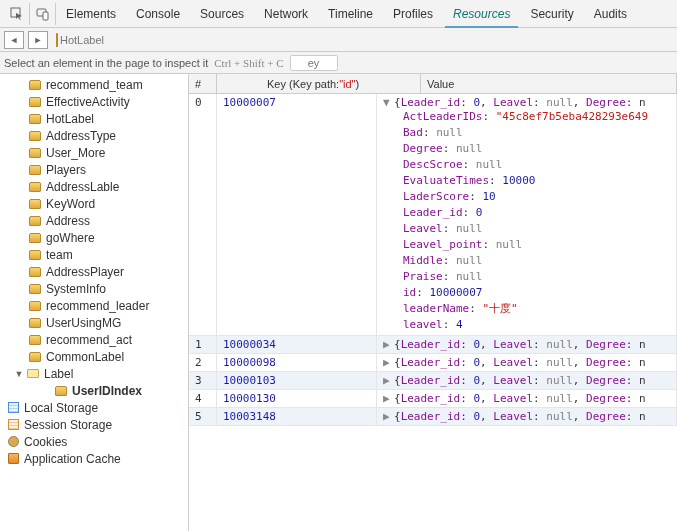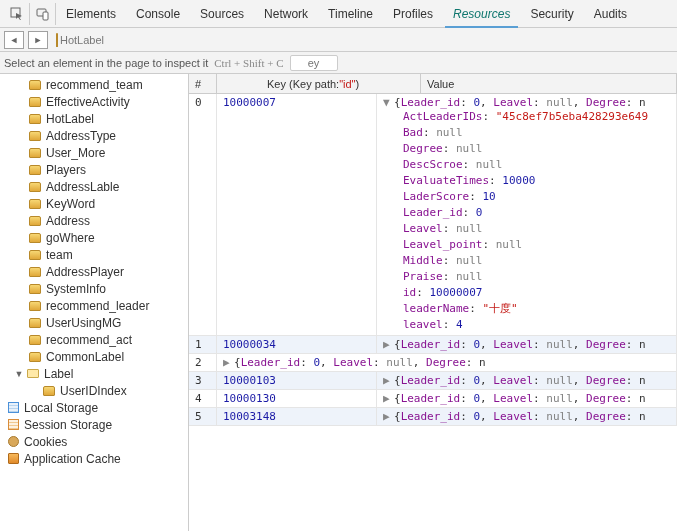--- a/index.html
+++ b/index.html
@@ -30,21 +30,21 @@
   
   .main { display: flex; height: calc(531px - 28px - 24px - 22px); }
   .sidebar { width: 189px; border-right: 1px solid #ccc; overflow: hidden; background: #fff; }
   .tree { padding-top: 2px; }
   .tree-item { height: 17px; display: flex; align-items: center; padding-left: 28px; cursor: pointer; white-space: nowrap; }
   .tree-item.sel { background: #c8c8c8; }
   .tree-item.expandable { padding-left: 14px; }
   .tree-item .tw { width: 10px; display: inline-flex; justify-content: center; color: #666; font-size: 9px; margin-right: 2px; }
   .tree-item.storage { padding-left: 6px; }
   .tree-item .ticon { width: 14px; height: 12px; margin-right: 4px; display: inline-flex; align-items: center; justify-content: center; flex-shrink: 0; }
-  .tree-item.child2 { padding-left: 42px; }
+  .tree-item.child2 { padding-left: 54px; font-weight: bold; }
   
   .content { flex: 1; display: flex; flex-direction: column; overflow: hidden; }
   .grid-head { height: 20px; background: #f3f3f3; border-bottom: 1px solid #ccc; display: flex; font-size: 11px; color: #333; }
   .gh-cell { border-right: 1px solid #ccc; padding: 3px 6px; display: flex; align-items: center; }
   .col-num { width: 28px; }
   .col-key { width: 160px; margin-left: 44px; }
   .col-val { flex: 1; }
   .grid-body { flex: 1; overflow: hidden; font-family: Menlo, Consolas, monospace; font-size: 11px; }
   .row { display: flex; border-bottom: 1px solid #e5e5e5; }
   .row.even { background: #eef3fa; }
@@ -293,20 +293,21 @@
               <div><span class="kname">leavel</span>: <span class="knum">4</span></div>
             </div></div>
         </div>
         <div class="row even">
           <div class="cell cnum">1</div>
           <div class="cell ckey">10000034</div>
           <div class="cell cval" style="white-space: nowrap;"><span class="obj-preview"><span class="tw2">▶</span><span>{</span><span class="kname">Leader_id</span><span>: </span><span class="knum">0</span><span>, </span><span class="kname">Leavel</span><span>: </span><span class="knull">null</span><span>, </span><span class="kname">Degree</span><span>: </span><span>n</span></span></div>
         </div>
         <div class="row">
           <div class="cell cnum">2</div>
+          <div class="cell ckey">10000098</div>
           <div class="cell cval" style="white-space: nowrap;"><span class="obj-preview"><span class="tw2">▶</span><span>{</span><span class="kname">Leader_id</span><span>: </span><span class="knum">0</span><span>, </span><span class="kname">Leavel</span><span>: </span><span class="knull">null</span><span>, </span><span class="kname">Degree</span><span>: </span><span>n</span></span></div>
         </div>
         <div class="row even">
           <div class="cell cnum">3</div>
           <div class="cell ckey">10000103</div>
           <div class="cell cval" style="white-space: nowrap;"><span class="obj-preview"><span class="tw2">▶</span><span>{</span><span class="kname">Leader_id</span><span>: </span><span class="knum">0</span><span>, </span><span class="kname">Leavel</span><span>: </span><span class="knull">null</span><span>, </span><span class="kname">Degree</span><span>: </span><span>n</span></span></div>
         </div>
         <div class="row">
           <div class="cell cnum">4</div>
           <div class="cell ckey">10000130</div>

